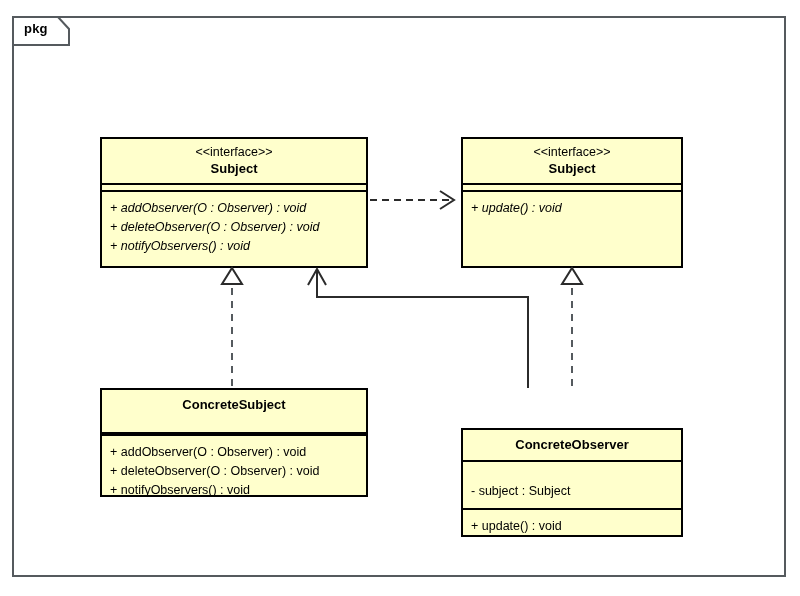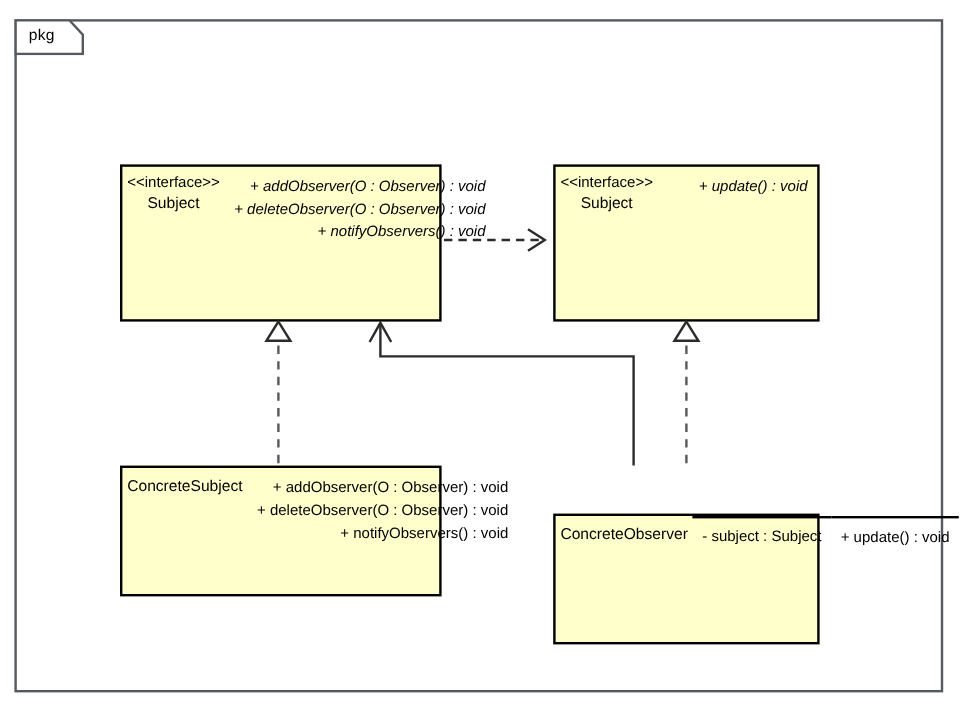--- a/index.html
+++ b/index.html
@@ -34,38 +34,37 @@
     width: 58px;
     height: 30px;
     box-sizing: border-box;
   }
   .pkg-tab svg { display: block; }
   .pkg-tab-label {
     position: absolute;
     left: 24px;
     top: 21px;
     font-size: 13px;
-    font-weight: normal;
+    font-weight: bold;
     color: #000000;
     letter-spacing: 0.2px;
   }
 
   
   .uml-class {
     position: absolute;
     box-sizing: border-box;
     background: #ffffcc;
     border: 2px solid #000000;
     display: flex;
-    flex-direction: row;
+    flex-direction: column;
   }
   .uml-compartment {
     box-sizing: border-box;
     padding: 0;
-    text-align: right;
   }
   .cmp-header {
     text-align: center;
     padding: 5px 4px 6px 4px;
   }
   .cmp-empty {
     height: 9px;
     border-top: 2px solid #000000;
     border-bottom: 2px solid #000000;
   }
@@ -76,21 +75,21 @@
     padding: 7px 8px 6px 8px;
     flex: 1 1 auto;
   }
   .stereotype {
     font-size: 12.5px;
     color: #000000;
     line-height: 16px;
   }
   .class-name {
     font-size: 13px;
-    font-weight: normal;
+    font-weight: bold;
     color: #000000;
     line-height: 17px;
   }
   .member {
     font-size: 12.5px;
     color: #000000;
     line-height: 19px;
     white-space: nowrap;
   }
   .member.italic { font-style: italic; }
@@ -136,36 +135,36 @@
       <div class="stereotype">&lt;&lt;interface&gt;&gt;</div>
       <div class="class-name">Subject</div>
     </div>
     <div class="uml-compartment cmp-empty"></div>
     <div class="uml-compartment cmp-body">
       <div class="member italic">+ update() : void</div>
     </div>
   </div>
 
   <div class="uml-class" style="left:100px; top:388px; width:268px; height:109px;">
-    <div class="uml-compartment cmp-header" style="padding-top:6px; padding-bottom:7px;">
+    <div class="uml-compartment cmp-header" style="padding-top:6px; padding-bottom:19px;">
       <div class="class-name">ConcreteSubject</div>
     </div>
     <div class="uml-compartment cmp-empty"></div>
     <div class="uml-compartment cmp-body">
       <div class="member">+ addObserver(O : Observer) : void</div>
       <div class="member">+ deleteObserver(O : Observer) : void</div>
       <div class="member">+ notifyObservers() : void</div>
     </div>
   </div>
 
   <div class="uml-class" style="left:461px; top:388px; width:222px; height:109px;margin-top:40px;">
     <div class="uml-compartment cmp-header" style="padding-top:6px; padding-bottom:7px;">
       <div class="class-name">ConcreteObserver</div>
     </div>
-    <div class="uml-compartment cmp-divider-top" style="padding:6px 8px 7px 8px;">
+    <div class="uml-compartment cmp-divider-top" style="padding:20px 8px 7px 8px;">
       <div class="member">- subject : Subject</div>
     </div>
     <div class="uml-compartment cmp-body cmp-divider-top">
       <div class="member">+ update() : void</div>
     </div>
   </div>
 
   <svg class="connectors">
      Observer (dashed, open arrow) --&gt;
     <g>

